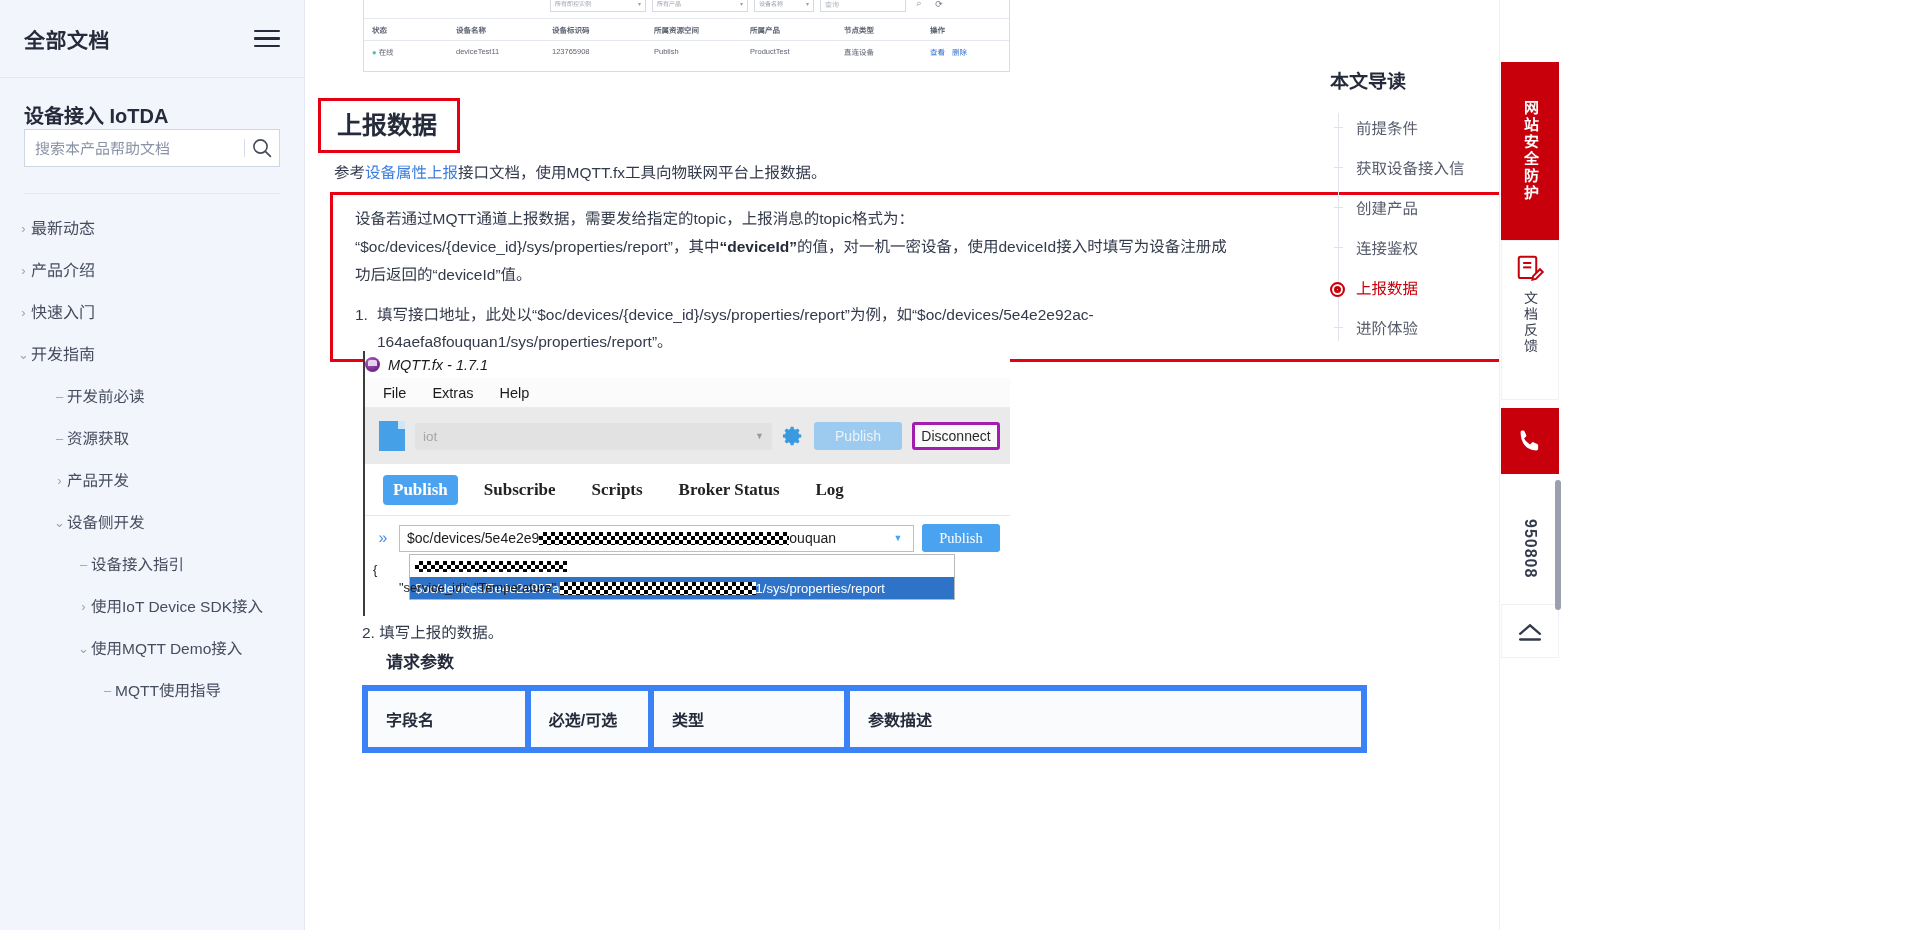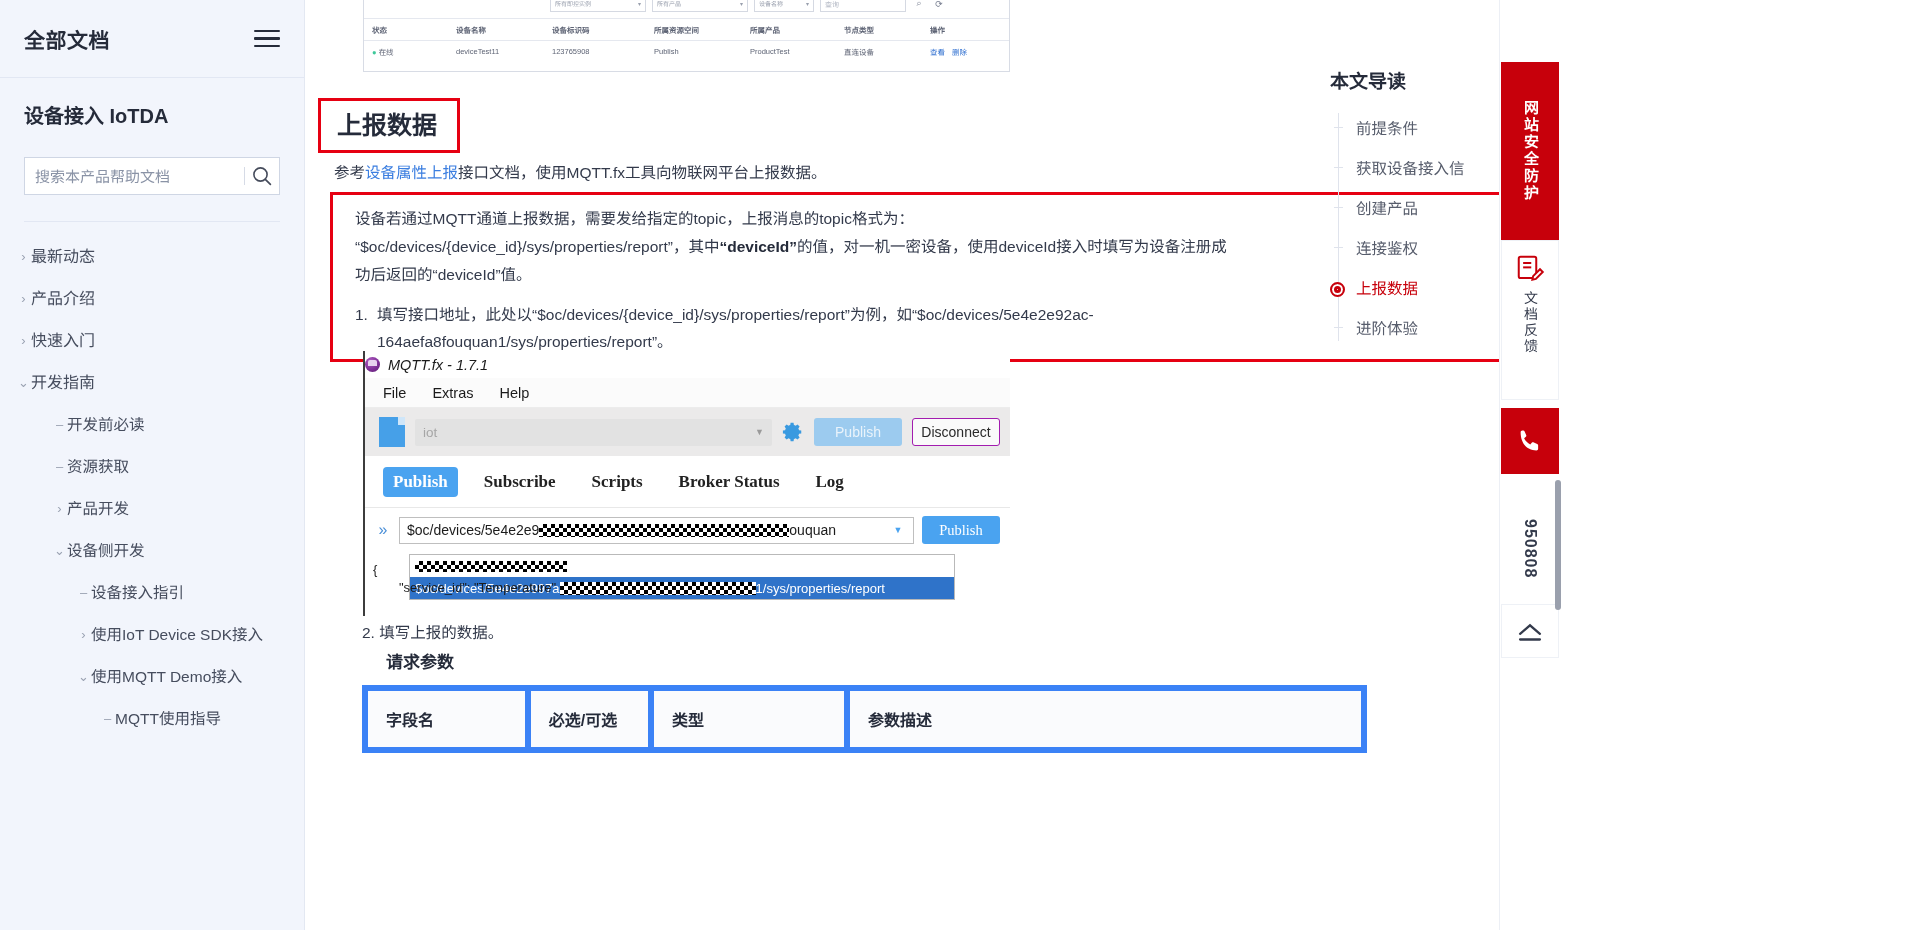--- a/index.html
+++ b/index.html
@@ -37,21 +37,21 @@
   .hamburger { width: 26px; cursor: pointer; }
   .hamburger span {
     display: block; height: 2.4px; background: #252b3a;
     margin: 5px 0; border-radius: 1px;
   }
   .sb-prod {
     padding: 22px 24px 0 24px;
   }
   .sb-prod-title {
     font-size: 20px; font-weight: bold; color: #252b3a;
-    margin-bottom: 28px;
+    margin-bottom: 0;
   }
   .sb-search {
     position: relative;
     height: 38px;
     background: #fff;
     border: 1px solid #cfd6e4;
     display: flex; align-items: center;
   }
   .sb-search input {
     flex: 1;
@@ -229,21 +229,21 @@
   }
   .fx-menu {
     height: 30px; display: flex; align-items: center;
     gap: 26px; padding-left: 18px;
     font-size: 14.5px; color: #1b1b1b;
     background: #fbfbfb;
     border-bottom: 1px solid #ececec;
   }
   .fx-menu span { cursor: pointer; }
   .fx-connbar {
-    height: 48px; background: #ebeaea;
+    height: 56px; background: #ebeaea;
     display: flex; align-items: center; gap: 10px;
     padding: 0 10px 0 14px;
   }
   .fx-fileicon {
     width: 26px; height: 30px; position: relative;
   }
   .fx-fileicon .sheet {
     position:absolute; inset:0; background:#46a0e8;
     clip-path: polygon(0 0, 72% 0, 100% 26%, 100% 100%, 0 100%);
   }
@@ -259,21 +259,21 @@
     font-size: 13.5px; color: #a6a6a6;
   }
   .fx-combo .arr { color:#9a9a9a; font-size: 9px; }
   .fx-gear { width: 22px; height: 22px; }
   .fx-btn {
     height: 28px; min-width: 88px;
     display: flex; align-items: center; justify-content: center;
     font-size: 14px; border-radius: 3px;
   }
   .fx-connect { background: #9ccbef; color: #e9f3fb; }
-  .fx-disconnect { background: #fafafa; border:1px solid #a21caf; color:#2a2a2a; }
+  .fx-disconnect { background: #fafafa; border:3px solid #a21caf; color:#2a2a2a; }
   .fx-tabs {
     height: 52px; background: #fff;
     display: flex; align-items: center; gap: 16px;
     padding-left: 18px;
     border-bottom: 1px solid #e8e8e8;
   }
   .fx-tab {
     font-size: 17px; color: #222; font-weight: bold;
     padding: 5px 10px; border-radius: 4px;
     font-family: "Liberation Serif", serif;

